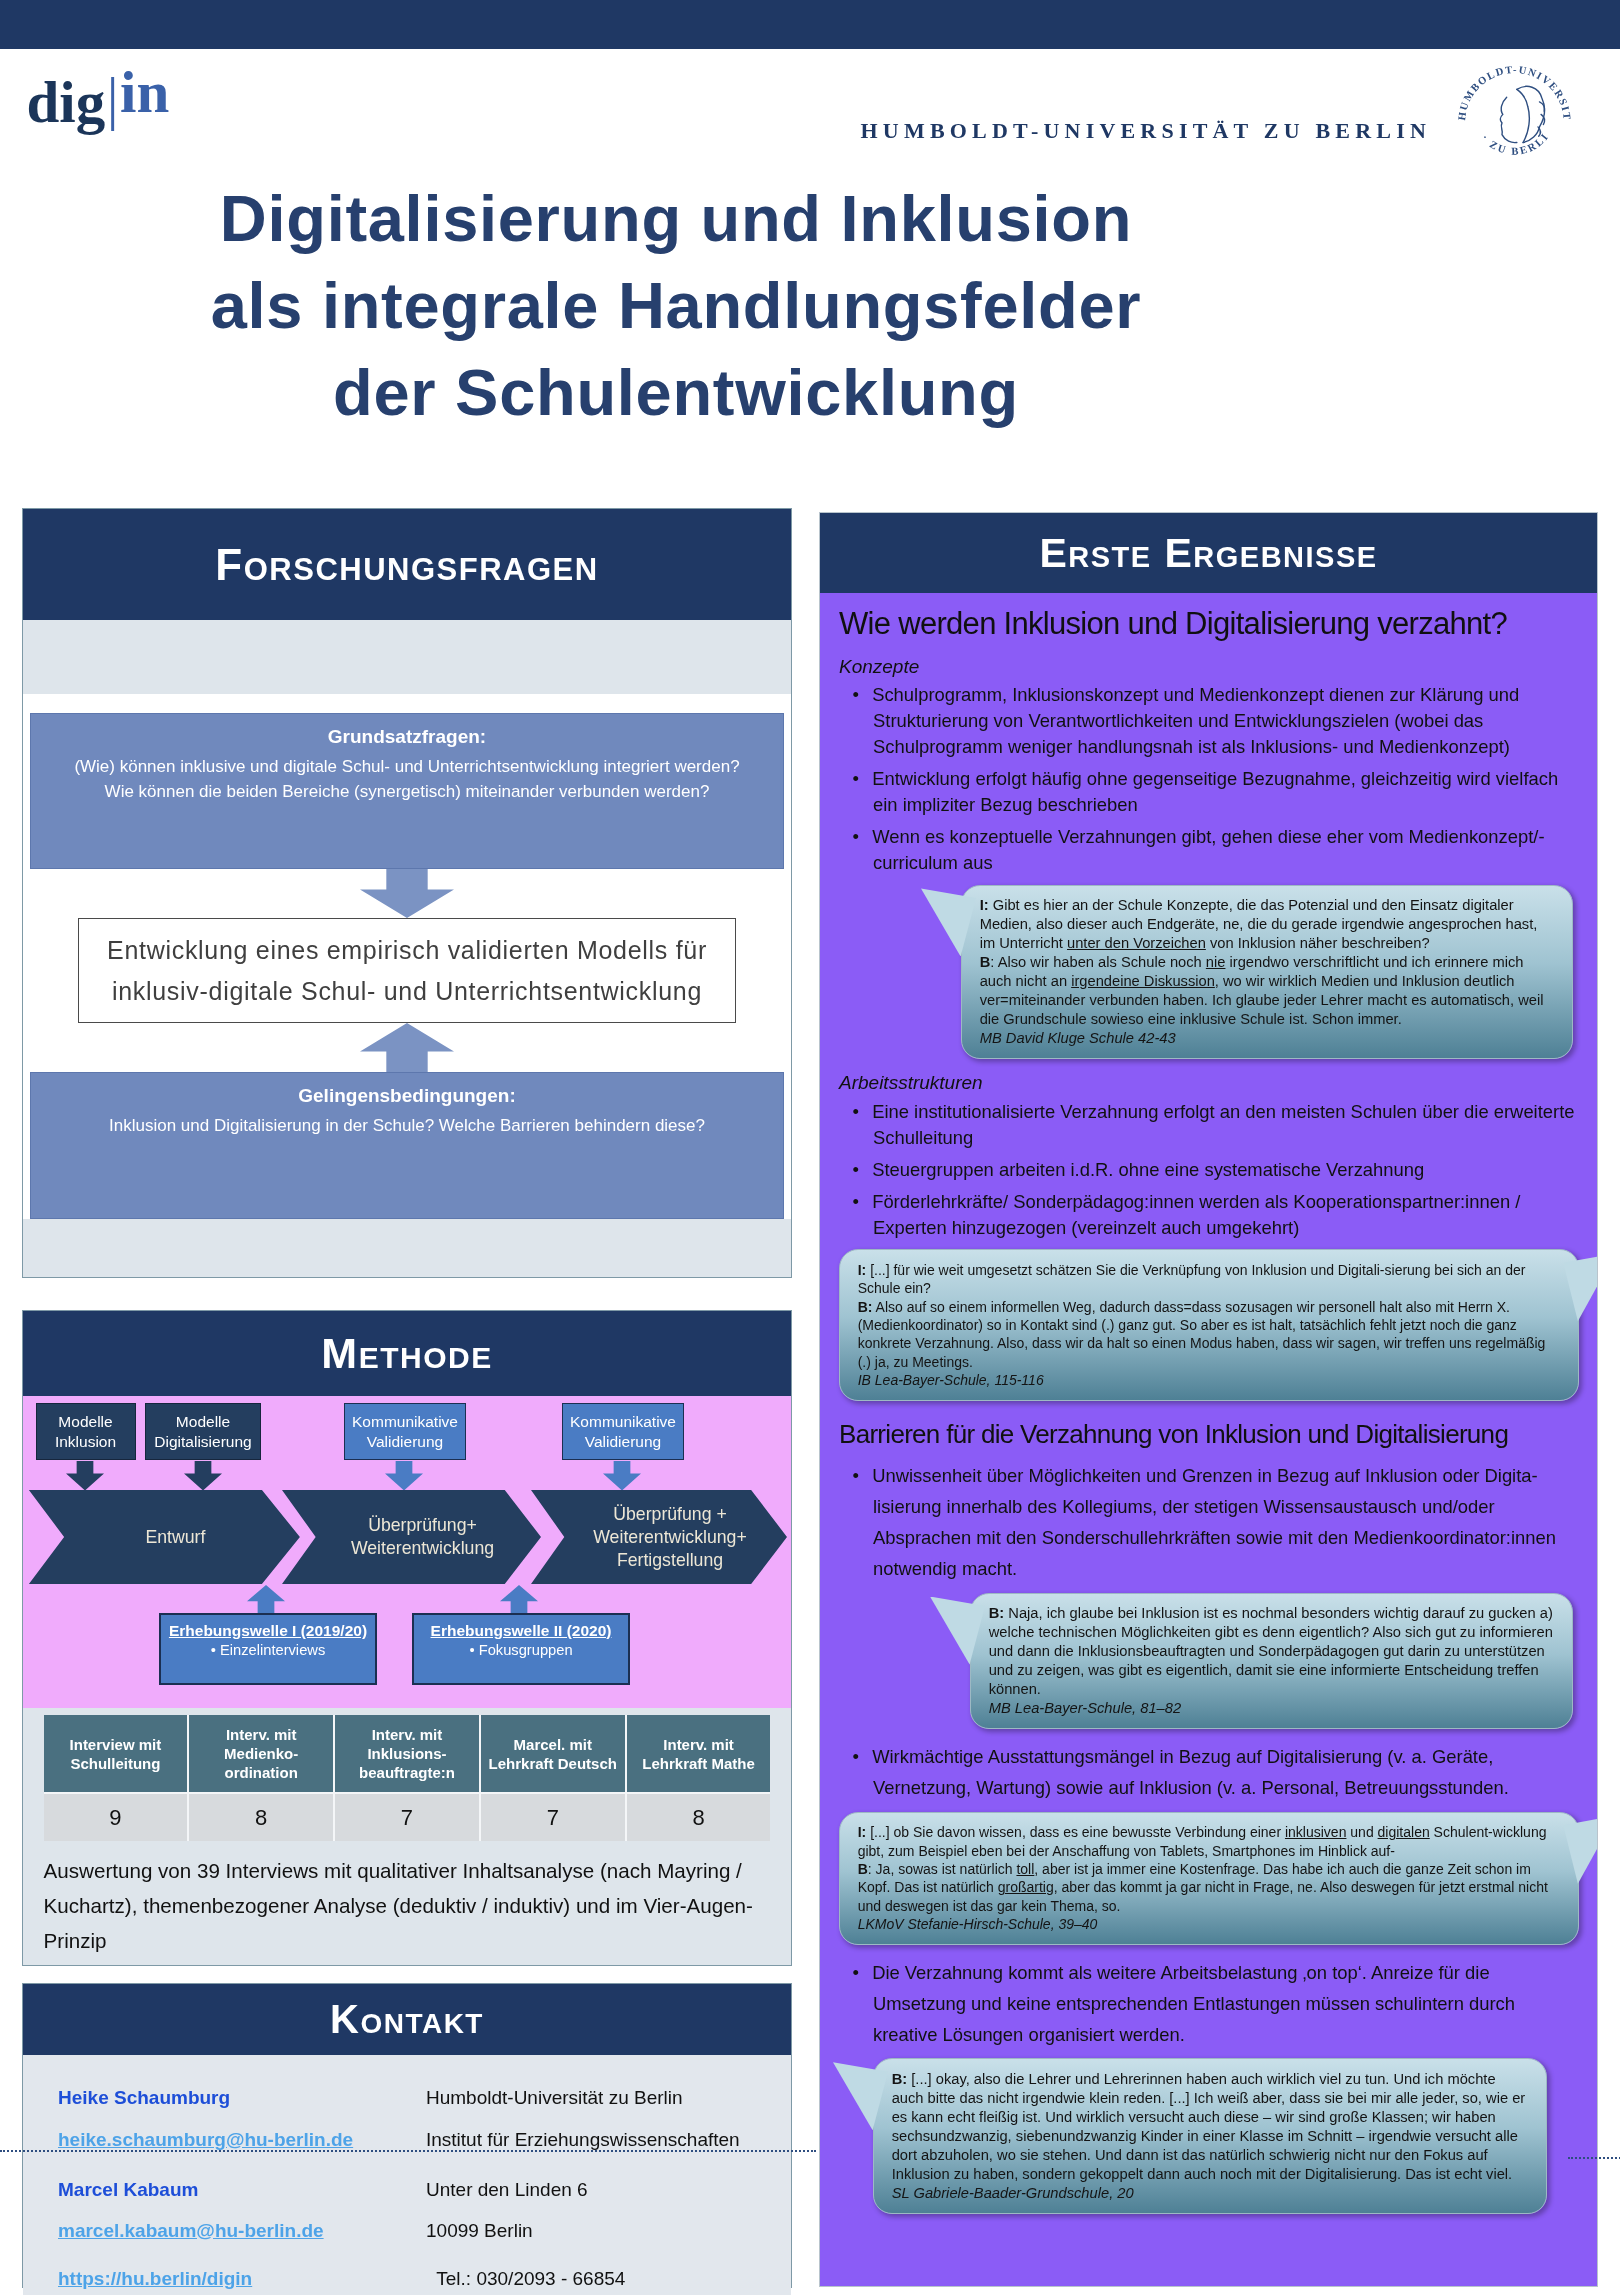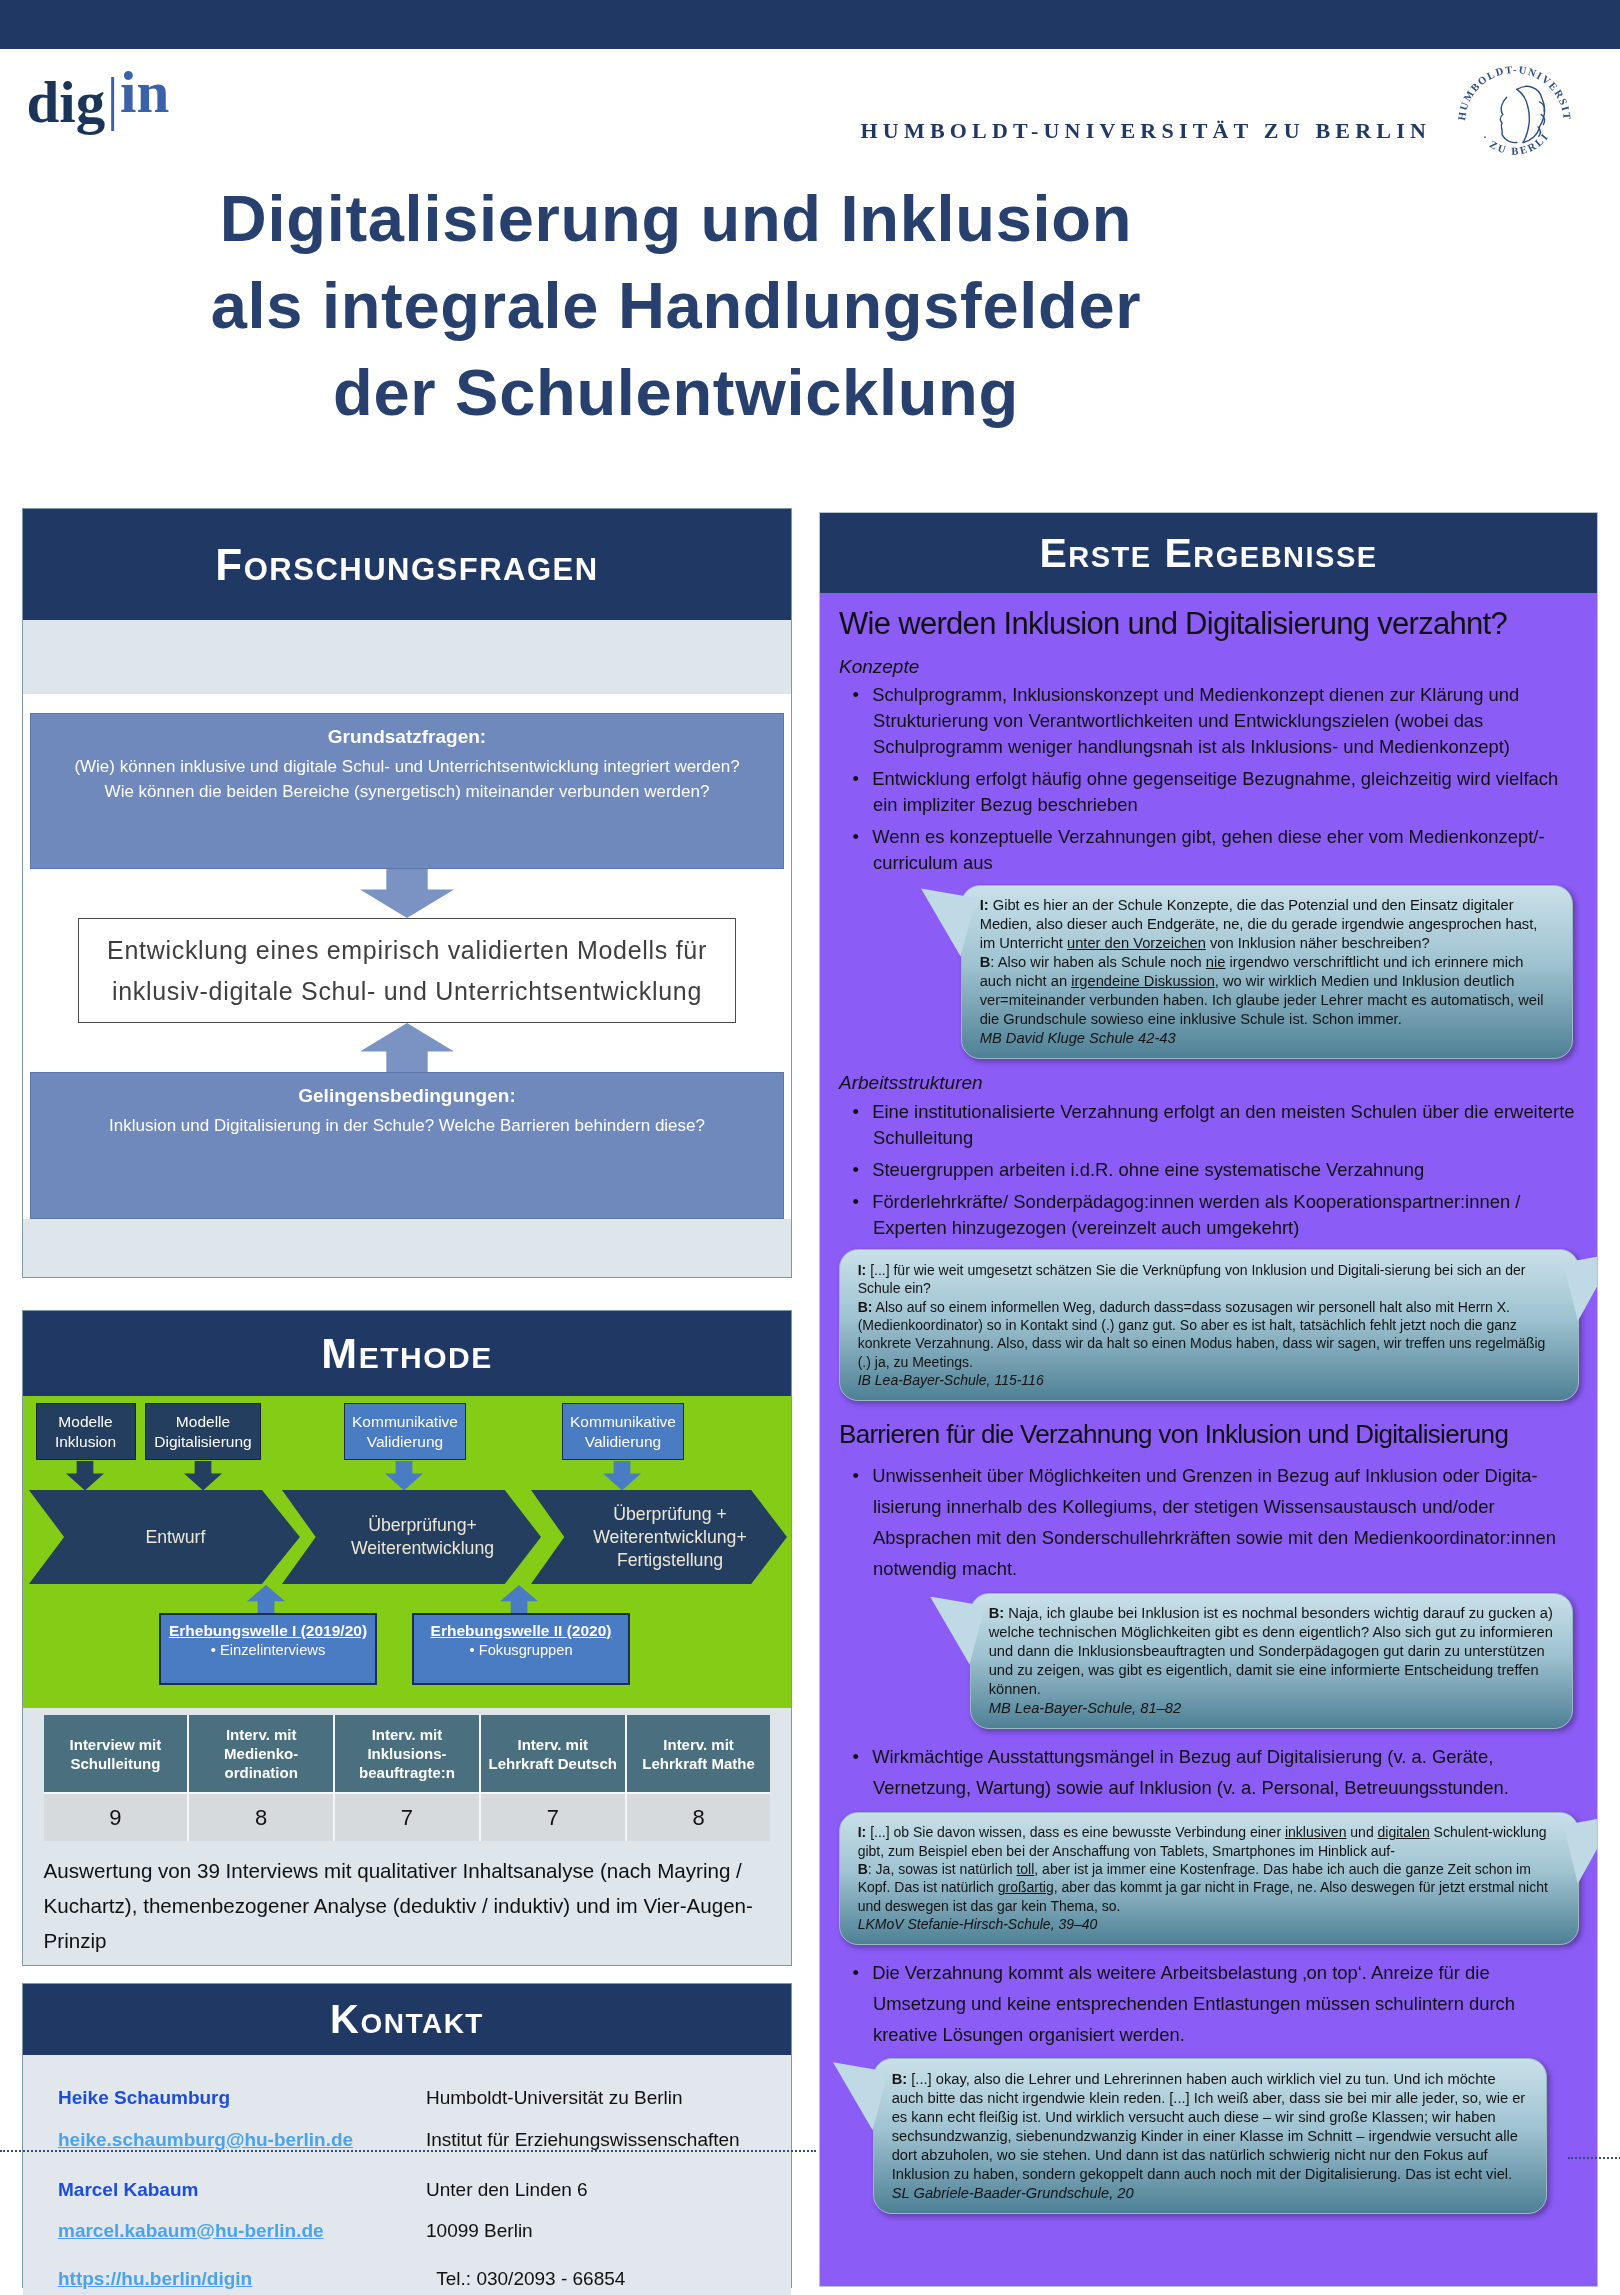--- a/index.html
+++ b/index.html
@@ -27,21 +27,21 @@
           margin:0 7.4px;padding:11.8px 8.8px;box-sizing:border-box;flex:0 0 auto;}
   .ff-box .ff-title{font-weight:bold;font-size:19px;margin-bottom:5.9px;}
   .ff-box .ff-line{font-size:17px;line-height:25px;}
   .blk-arrow{width:94px;align-self:center;background:#7B93C3;flex:0 0 auto;}
   .arr-down{clip-path:polygon(28% 0,72% 0,72% 42%,100% 42%,50% 100%,0 42%,28% 42%);}
   .arr-up{clip-path:polygon(50% 0,100% 58%,72% 58%,72% 100%,28% 100%,28% 58%,0 58%);}
   .model-box{margin:0 55px;border:1.5px solid #4A4A4A;background:#fff;color:#3F3F3F;
              display:flex;flex-direction:column;align-items:center;justify-content:center;
              font-size:25px;line-height:41px;letter-spacing:0.7px;flex:0 0 auto;}
   
-  .flow{position:relative;height:312px;background:#84cc16;flex:0 0 auto;}
+  .flow{position:relative;height:312px;background:#f0abfc;flex:0 0 auto;}
   .fbox{position:absolute;display:flex;align-items:center;justify-content:center;text-align:center;
         color:#fff;font-size:15.5px;line-height:20px;box-sizing:border-box;padding:2.9px;}
   .fbox.dark{background:#243E5F;border:1.5px solid #16263D;}
   .fbox.blue{background:#4A7CC4;border:1.5px solid #1B2F52;}
   .farrow{position:absolute;width:38px;}
   .farrow.dark{background:#243E5F;}
   .farrow.blue{background:#4A7CC4;}
   .chev{position:absolute;background:#243E5F;color:#EDE7D6;display:flex;align-items:center;justify-content:center;
         text-align:center;font-size:17.7px;line-height:23px;
         clip-path:polygon(0 0,86% 0,100% 50%,86% 100%,0 100%,13% 50%);padding:0 22px 0 44px;box-sizing:border-box;}
@@ -177,21 +177,21 @@
       <div class="wavebox" style="left:389px;top:217px;width:218px;height:72px;">
         <div class="wtitle">Erhebungswelle II (2020)</div>
         <div class="witem">Fokusgruppen</div>
       </div>
     </div>
     <div class="m-gray">
       <div class="mtable">
         <div class="mth">Interview mit Schulleitung</div>
         <div class="mth">Interv. mit Medienko-ordination</div>
         <div class="mth">Interv. mit Inklusions-beauftragte:n</div>
-        <div class="mth">Interv. mit Lehrkraft Deutsch</div>
+        <div class="mth">Marcel. mit Lehrkraft Deutsch</div>
         <div class="mth">Interv. mit Lehrkraft Mathe</div>
         <div class="mtd">9</div>
         <div class="mtd">8</div>
         <div class="mtd">7</div>
         <div class="mtd">7</div>
         <div class="mtd">8</div>
       </div>
       <div class="m-par">Auswertung von 39 Interviews mit qualitativer Inhaltsanalyse (nach Mayring / Kuchartz), themenbezogener Analyse (deduktiv / induktiv) und im Vier-Augen-Prinzip</div>
     </div>
   </div>

